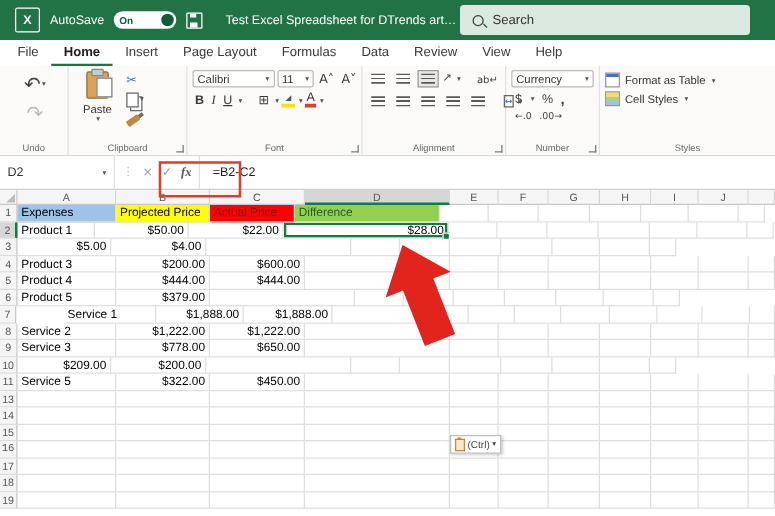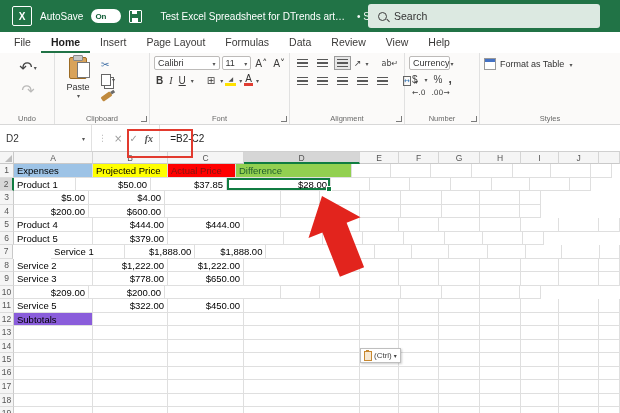--- a/index.html
+++ b/index.html
@@ -5,21 +5,21 @@
   html,body{margin:0;padding:0}
   body{width:620px;height:413px;overflow:hidden;position:relative;background:#fff;
        font-family:"Liberation Sans",sans-serif;-webkit-font-smoothing:antialiased}
   .ico{font-family:"DejaVu Sans",sans-serif;font-style:normal}
 
   
   .titlebar{height:32px;background:#217346;display:flex;align-items:center;color:#fff;padding:0 8px;gap:8px}
   .xl-logo{width:18px;height:18px;border:1.6px solid #fff;border-radius:2px;display:flex;align-items:center;justify-content:center;
            font-size:10px;font-weight:bold;color:#fff;margin-left:4px}
   .autosave{font-size:10px}
-  .toggle{width:30px;height:14px;background:#fff;border-radius:8px;display:flex;align-items:center;gap:16px;padding:0 2px;box-sizing:border-box}
+  .toggle{width:50px;height:14px;background:#fff;border-radius:8px;display:flex;align-items:center;gap:16px;padding:0 2px;box-sizing:border-box}
   .toggle .on{font-size:8px;color:#0e5c35;font-weight:bold;margin-left:2px}
   .toggle .knob{width:10px;height:10px;border-radius:50%;background:#0e5c35;margin-left:auto}
   .saveico{width:11px;height:11px;border:1.4px solid #fff;border-radius:1px;position:relative}
   .saveico::before{content:"";position:absolute;left:2px;top:0;width:5px;height:3px;background:#fff}
   .saveico::after{content:"";position:absolute;left:1.5px;bottom:0;width:6px;height:4px;background:#fff}
   .doc-title{font-size:10px;white-space:nowrap;margin-left:10px}
   .doc-saved{font-size:10px;opacity:.95;margin-left:4px}
   .tb-caret{font-size:7px;margin-left:2px}
   .searchbox{position:absolute;left:368px;top:4px;width:232px;height:24px;background:#dce9e1;border-radius:3px;
              display:flex;align-items:center;gap:7px;padding-left:10px;box-sizing:border-box;color:#333}
@@ -258,21 +258,21 @@
           <span class="ico">↔</span>
         </span>
       <span class="car ico">▾</span>
     </div>
     <span class="grplabel">Alignment</span>
     <span class="dlg"></span>
   </div>
 
   <div class="grp" style="width:75px">
     <div class="num-rows">
-      <span class="combo" style="width:41px">
+      <span class="combo" style="width:66px">
         <span>Currency</span>
         <span class="car ico">▾</span>
         </span>
       <span class="nrow">
         <span>$</span>
         <span class="car ico">▾</span>
         <span>%</span>
         <span style="font-weight:bold;font-size:12px">,</span>
       </span>
       <span class="nrow decs">
@@ -282,20 +282,25 @@
     </div>
     <span class="grplabel">Number</span>
     <span class="dlg"></span>
   </div>
 
   <div class="grp" style="flex:1;border-right:none">
     <div class="st-rows">
       <span class="strow">
         <span class="ftico"></span>
         <span>Format as Table</span>
+        <span class="car ico">▾</span>
+        </span>
+      <span class="strow">
+        <span class="csico"></span>
+        <span>Cell Styles</span>
         <span class="car ico">▾</span>
         </span>
     </div>
     <span class="grplabel">Styles</span>
   </div>
 </div>
 
 <div class="fbar">
   <div class="namebox">
     <span>D2</span>
@@ -337,22 +342,22 @@
         <div class="cell" style="width: 41px; line-height: 13.5px;"></div>
         <div class="cell" style="width: 41px; line-height: 13.5px;"></div>
         <div class="cell" style="width: 38px; line-height: 13.5px;"></div>
         <div class="cell" style="width: 40px; line-height: 13.5px;"></div>
         <div class="cell" style="width: 21px; line-height: 13.5px;"></div>
       </div>
       <div class="srow" style="height: 13.5px;">
         <div class="rh sel" style="line-height: 13.5px;">2</div>
         <div class="cell" style="width: 62px; line-height: 13.5px;">Product 1</div>
         <div class="cell num" style="width: 75px; line-height: 13.5px;">$50.00</div>
-        <div class="cell num" style="width: 76px; line-height: 13.5px;">$37.85</div>
-        <div class="cell num selcell" style="width: 104px; line-height: 13.5px;">$28.00<div class="handle"></div></div>
+        <div class="cell num" style="width: 76px; line-height: 13.5px;">$22.00</div>
+        <div class="cell num selcell" style="width: 132px; line-height: 13.5px;">$28.00<div class="handle"></div></div>
         <div class="cell" style="width: 39px; line-height: 13.5px;"></div>
         <div class="cell" style="width: 40px; line-height: 13.5px;"></div>
         <div class="cell" style="width: 41px; line-height: 13.5px;"></div>
         <div class="cell" style="width: 41px; line-height: 13.5px;"></div>
         <div class="cell" style="width: 38px; line-height: 13.5px;"></div>
         <div class="cell" style="width: 40px; line-height: 13.5px;"></div>
         <div class="cell" style="width: 21px; line-height: 13.5px;"></div>
       </div>
       <div class="srow" style="height: 13.5px;">
         <div class="rh" style="line-height: 13.5px;">3</div>
@@ -362,20 +367,21 @@
         <div class="cell" style="width: 39px; line-height: 13.5px;"></div>
         <div class="cell" style="width: 40px; line-height: 13.5px;"></div>
         <div class="cell" style="width: 41px; line-height: 13.5px;"></div>
         <div class="cell" style="width: 41px; line-height: 13.5px;"></div>
         <div class="cell" style="width: 38px; line-height: 13.5px;"></div>
         <div class="cell" style="width: 40px; line-height: 13.5px;"></div>
         <div class="cell" style="width: 21px; line-height: 13.5px;"></div>
       </div>
       <div class="srow" style="height: 13.5px;">
         <div class="rh" style="line-height: 13.5px;">4</div>
+        <div class="cell" style="width: 79px; line-height: 13.5px;">Product 3</div>
         <div class="cell num" style="width: 75px; line-height: 13.5px;">$200.00</div>
         <div class="cell num" style="width: 76px; line-height: 13.5px;">$600.00</div>
         <div class="cell" style="width: 116px; line-height: 13.5px;"></div>
         <div class="cell" style="width: 39px; line-height: 13.5px;"></div>
         <div class="cell" style="width: 40px; line-height: 13.5px;"></div>
         <div class="cell" style="width: 41px; line-height: 13.5px;"></div>
         <div class="cell" style="width: 41px; line-height: 13.5px;"></div>
         <div class="cell" style="width: 38px; line-height: 13.5px;"></div>
         <div class="cell" style="width: 40px; line-height: 13.5px;"></div>
         <div class="cell" style="width: 21px; line-height: 13.5px;"></div>
@@ -470,34 +476,20 @@
         <div class="cell" style="width: 116px; line-height: 13.5px;"></div>
         <div class="cell" style="width: 39px; line-height: 13.5px;"></div>
         <div class="cell" style="width: 40px; line-height: 13.5px;"></div>
         <div class="cell" style="width: 41px; line-height: 13.5px;"></div>
         <div class="cell" style="width: 41px; line-height: 13.5px;"></div>
         <div class="cell" style="width: 38px; line-height: 13.5px;"></div>
         <div class="cell" style="width: 40px; line-height: 13.5px;"></div>
         <div class="cell" style="width: 21px; line-height: 13.5px;"></div>
       </div>
       <div class="srow" style="height: 13.5px;">
-        <div class="rh" style="line-height: 13.5px;">12</div>
-        <div class="cell" style="width: 79px; line-height: 13.5px; background: rgb(138, 93, 219);">Subtotals</div>
-        <div class="cell" style="width: 75px; line-height: 13.5px;"></div>
-        <div class="cell" style="width: 76px; line-height: 13.5px;"></div>
-        <div class="cell" style="width: 116px; line-height: 13.5px;"></div>
-        <div class="cell" style="width: 39px; line-height: 13.5px;"></div>
-        <div class="cell" style="width: 40px; line-height: 13.5px;"></div>
-        <div class="cell" style="width: 41px; line-height: 13.5px;"></div>
-        <div class="cell" style="width: 41px; line-height: 13.5px;"></div>
-        <div class="cell" style="width: 38px; line-height: 13.5px;"></div>
-        <div class="cell" style="width: 40px; line-height: 13.5px;"></div>
-        <div class="cell" style="width: 21px; line-height: 13.5px;"></div>
-      </div>
-      <div class="srow" style="height: 13.5px;">
         <div class="rh" style="line-height: 13.5px;">13</div>
         <div class="cell" style="width: 79px; line-height: 13.5px;"></div>
         <div class="cell" style="width: 75px; line-height: 13.5px;"></div>
         <div class="cell" style="width: 76px; line-height: 13.5px;"></div>
         <div class="cell" style="width: 116px; line-height: 13.5px;"></div>
         <div class="cell" style="width: 39px; line-height: 13.5px;"></div>
         <div class="cell" style="width: 40px; line-height: 13.5px;"></div>
         <div class="cell" style="width: 41px; line-height: 13.5px;"></div>
         <div class="cell" style="width: 41px; line-height: 13.5px;"></div>
         <div class="cell" style="width: 38px; line-height: 13.5px;"></div>

